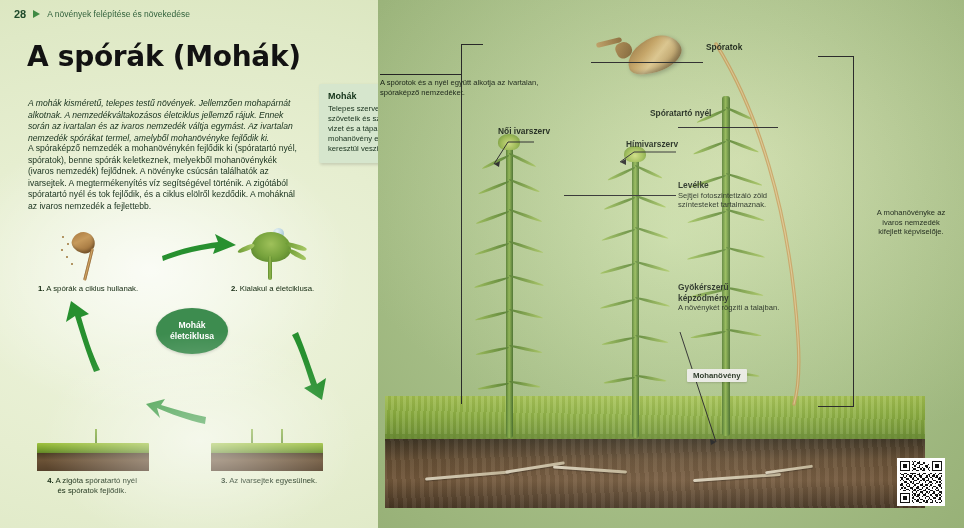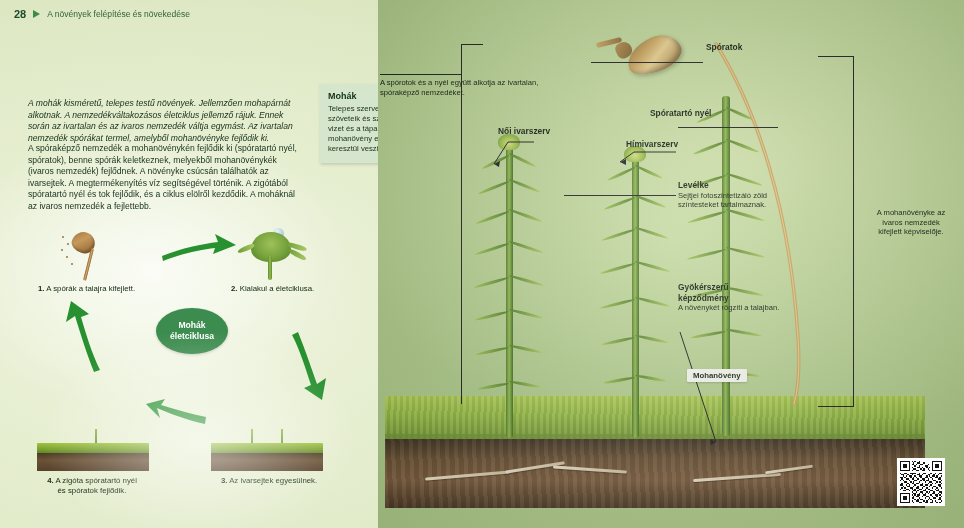--- a/index.html
+++ b/index.html
@@ -227,20 +227,21 @@
     <span class="tri tri-r"></span>
     <span>A növények felépítése és növekedése</span>
   </div>
 
   <div class="runhead runhead-right">
     <span>A növények felépítése és növekedése</span>
     <span class="tri tri-l"></span>
     <span class="pg">29</span>
   </div>
 
+  <div id="title">A spórák (Mohák)</div>
 
   <div class="bodytext" id="para1">A mohák kisméretű, telepes testű növények. Jellemzően mohapárnát alkotnak. A nemzedékváltakozásos életciklus jellemző rájuk. Ennek során az ivartalan és az ivaros nemzedék váltja egymást. Az ivartalan nemzedék spórákat termel, amelyből mohanövényke fejlődik ki.</div>
   <div class="bodytext" id="para2">A spóraképző nemzedék a mohanövénykén fejlődik ki (spóratartó nyél, spóratok), benne spórák keletkeznek, melyekből mohanövénykék (ivaros nemzedék) fejlődnek. A növényke csúcsán találhatók az ivarsejtek. A megtermékenyítés víz segítségével történik. A zigótából spóratartó nyél és tok fejlődik, és a ciklus elölről kezdődik. A moháknál az ivaros nemzedék a fejlettebb.</div>
 
   <div id="infobox">
     <div class="ttl">Mohák</div>
     <div class="txt">Telepes szerveződésű növények, szöveteik és szerveik nincsenek. A vizet és a tápanyagokat a mohanövény egész felületén keresztül veszi fel.</div>
   </div>
 
   <div id="spo1">
@@ -248,21 +249,21 @@
     <div class="stalk"></div>
     <div class="dot" style="left:2px;top:4px;"></div>
     <div class="dot" style="left:7px;top:11px;"></div>
     <div class="dot" style="left:1px;top:17px;"></div>
     <div class="dot" style="left:6px;top:24px;"></div>
     <div class="dot" style="left:11px;top:31px;"></div>
   </div>
 
   <div class="cap" style="left:38px;top:284px;width:150px;">
     <b>1.</b>
-    <span>A spórák a talajra kifejlett.</span>
+    <span>A spórák a ciklus hullanak.</span>
   </div>
 
   <div id="gam2">
     <div class="drop"></div>
     <div class="rosette"></div>
     <div class="blade" style="left:42px;top:16px;width:22px;height:5px;transform:rotate(18deg);"></div>
     <div class="blade" style="left:44px;top:24px;width:20px;height:5px;transform:rotate(30deg);"></div>
     <div class="blade" style="left:-6px;top:18px;width:18px;height:5px;transform:rotate(-22deg);"></div>
     <div class="stem"></div>
   </div>

